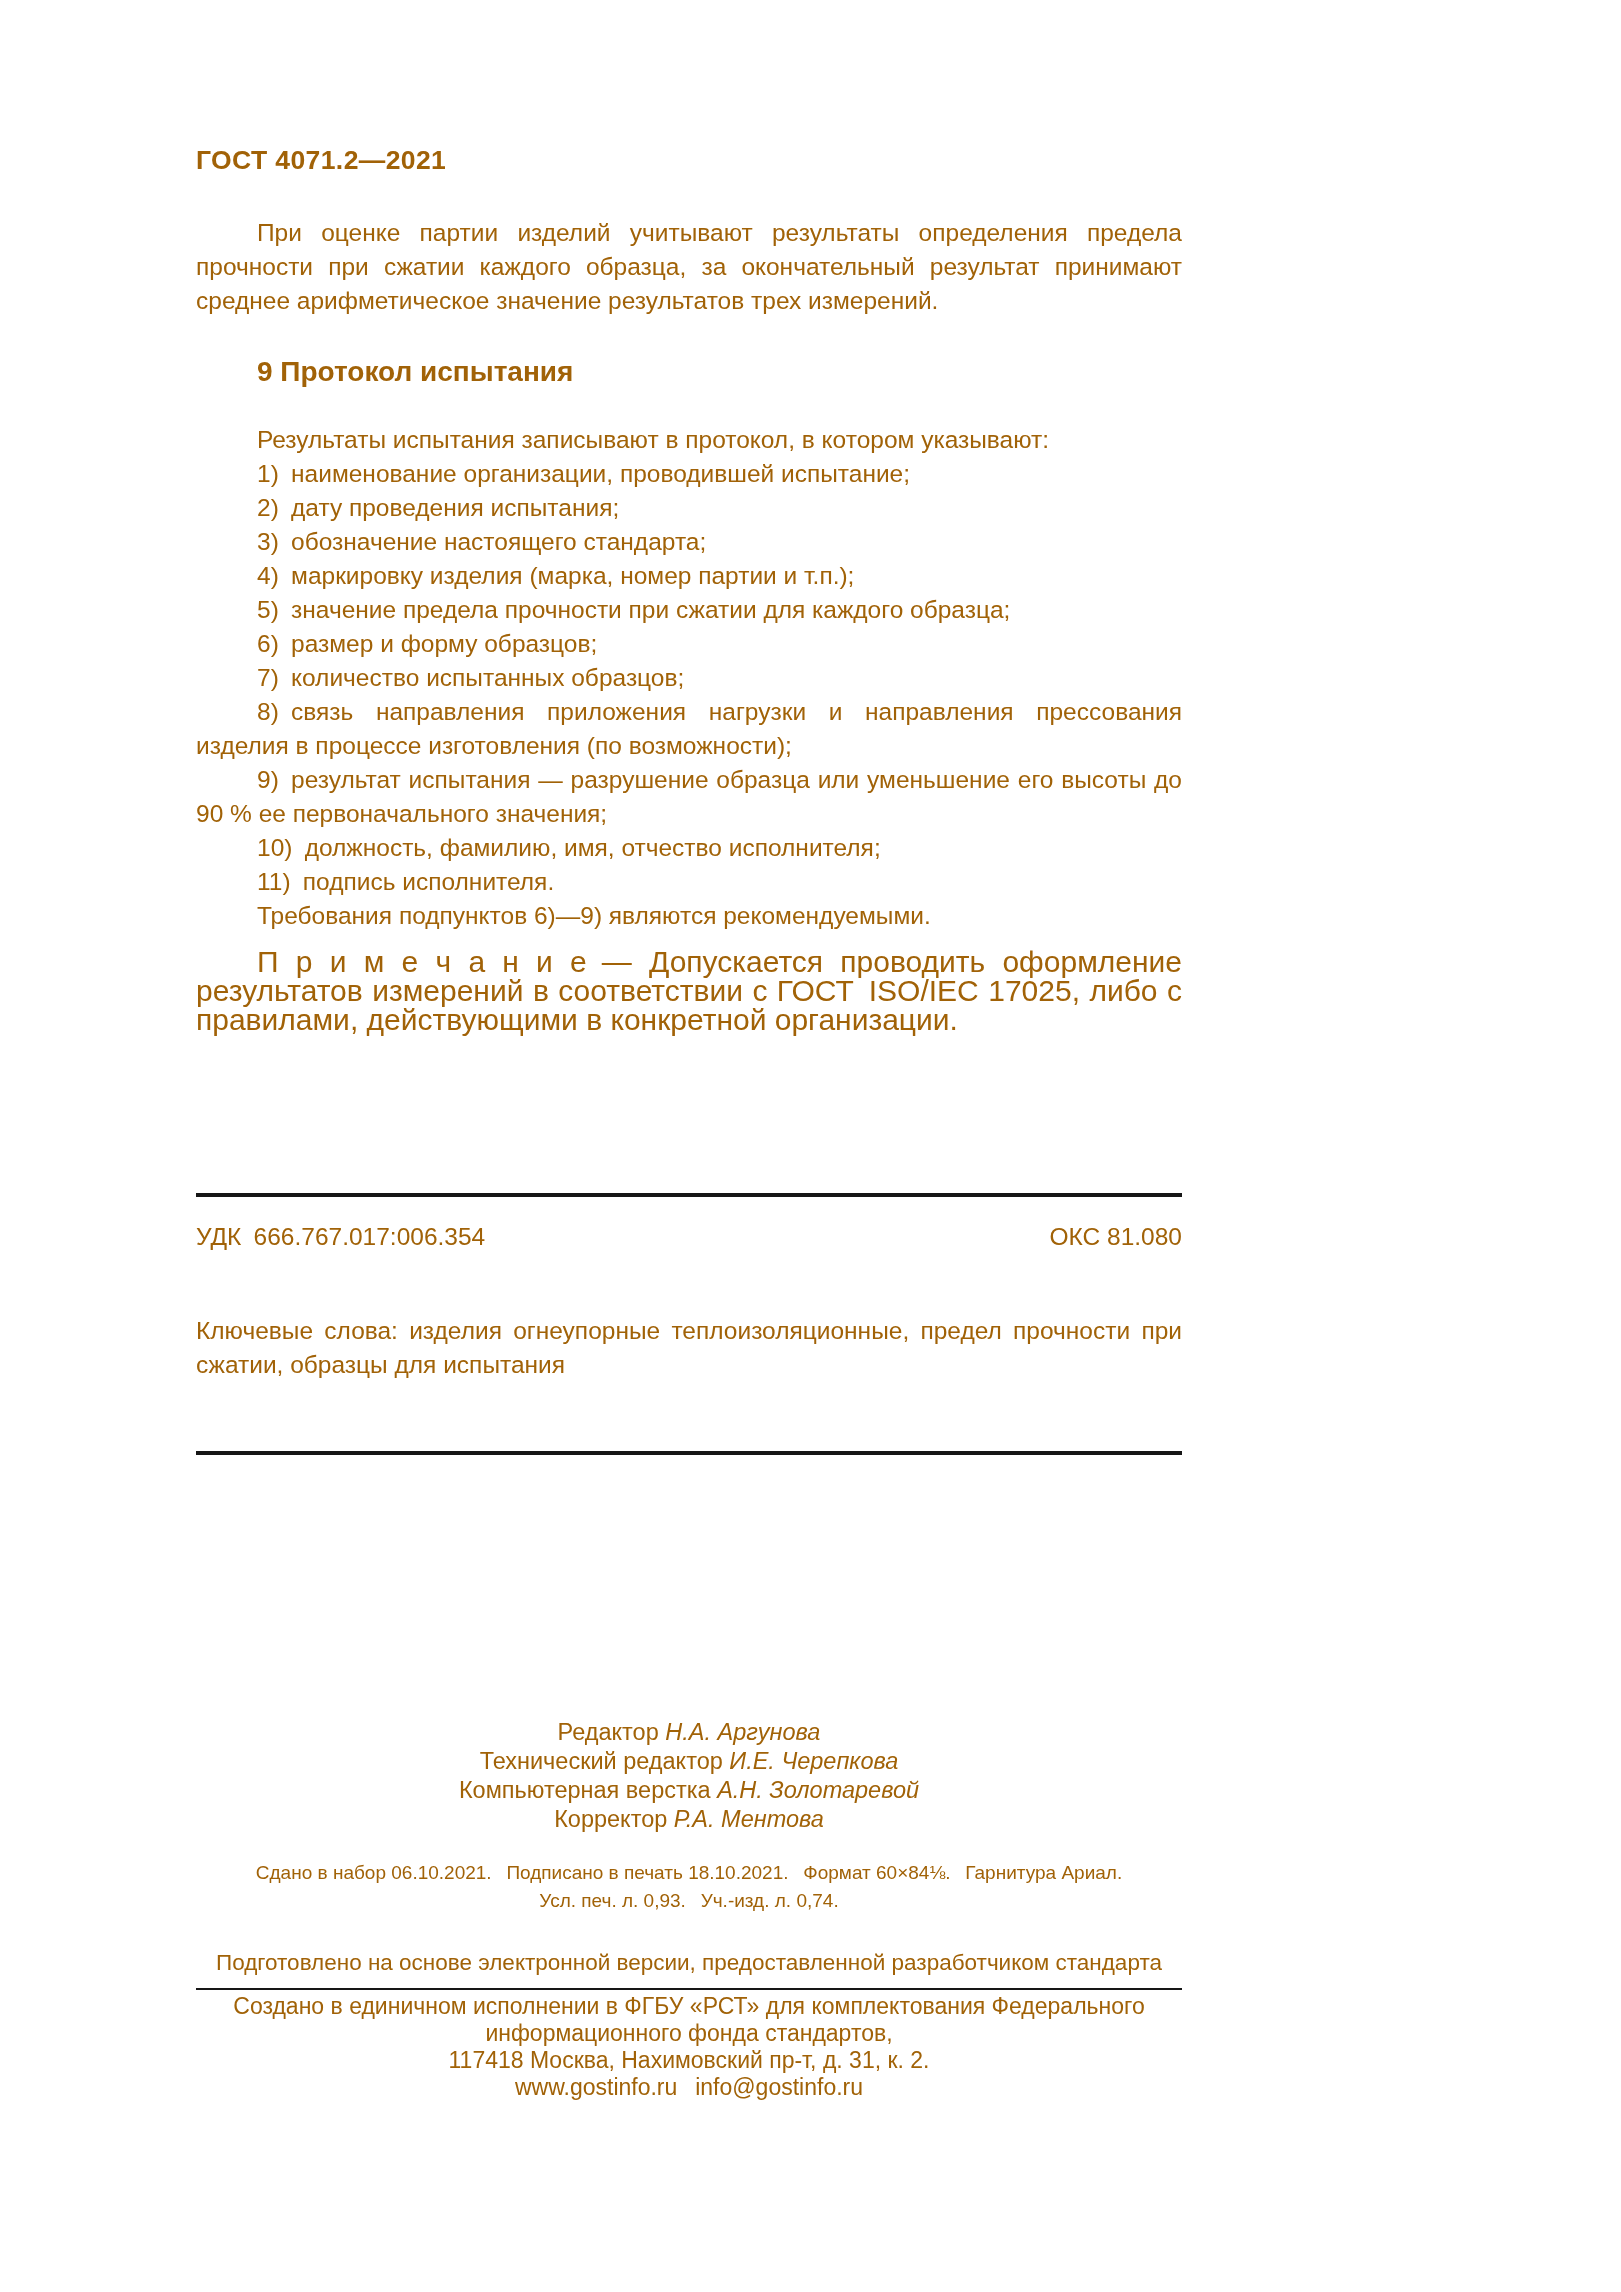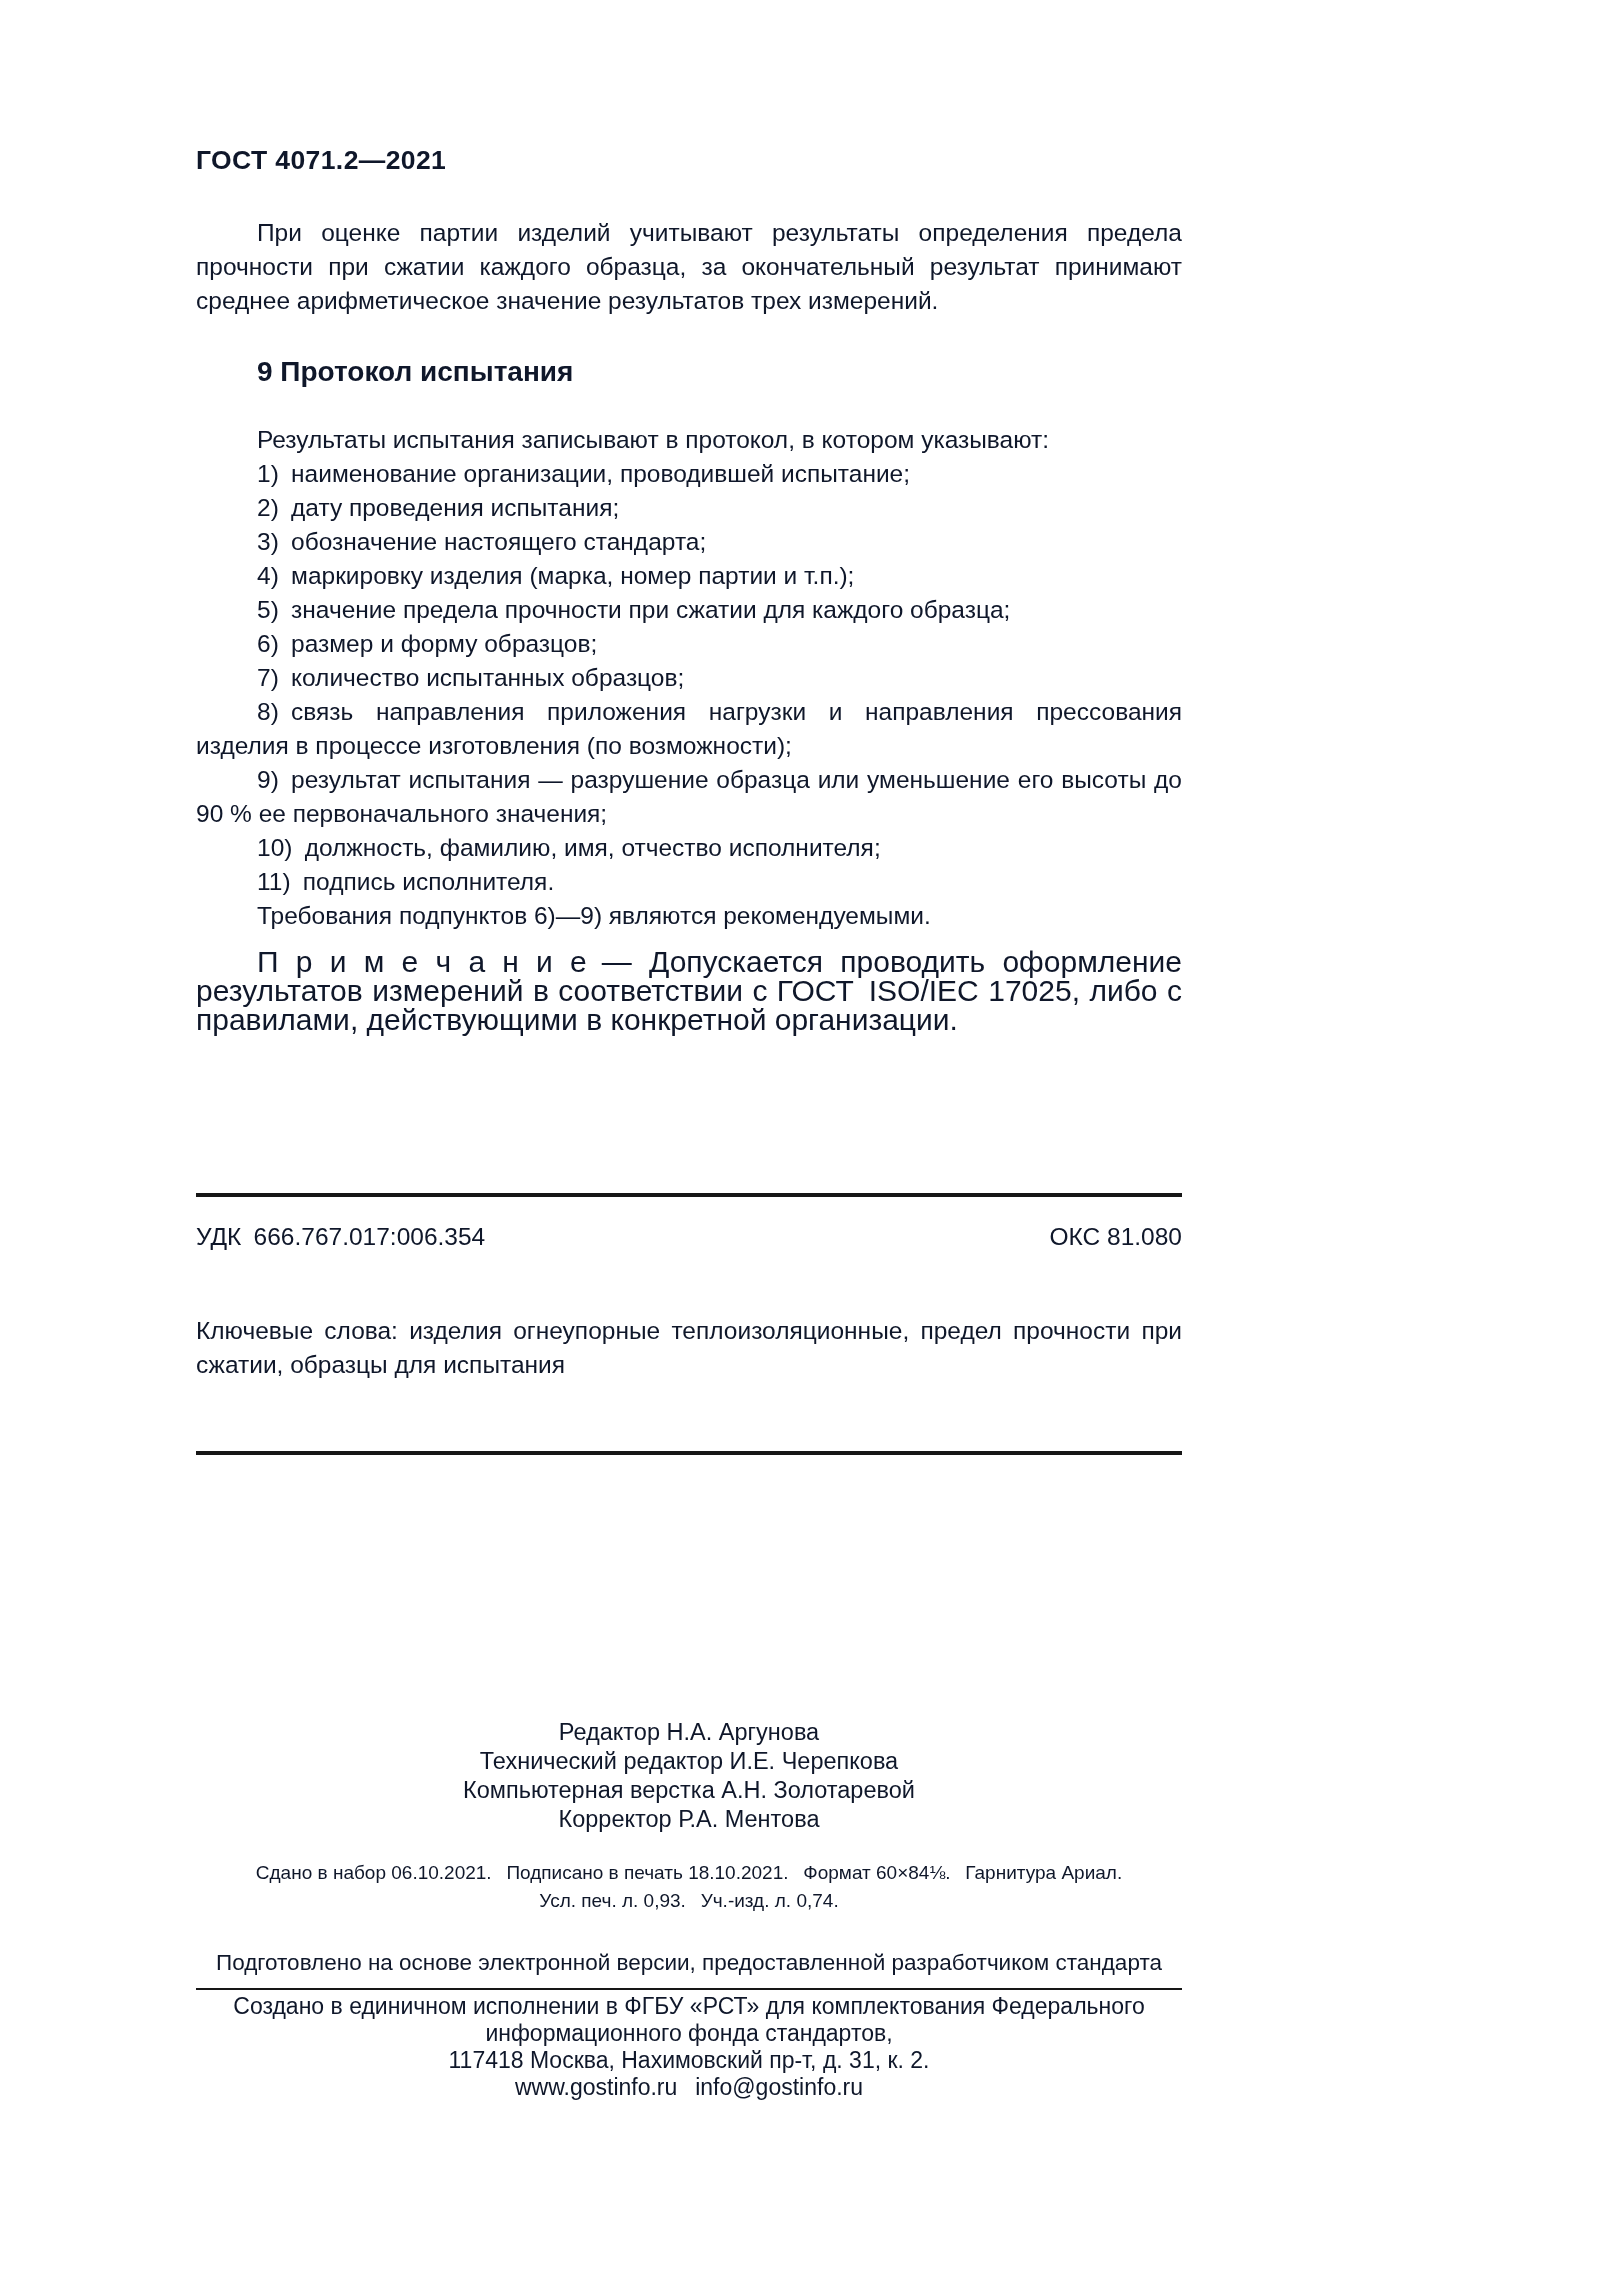--- a/index.html
+++ b/index.html
@@ -4,21 +4,21 @@
 <style>
   * { margin: 0; padding: 0; box-sizing: border-box; }
   html, body { background: #ffffff; }
   .page {
     position: relative;
     width: 1304px;
     height: 2293px;
     background: #ffffff;
     padding: 146px 122px 0 196px;
     font-family: "Liberation Sans", sans-serif;
-    color: #0f172a;
+    color: #a16207;
     overflow: hidden;
   }
   .doc-code {
     font-size: 26.5px;
     font-weight: bold;
     line-height: 29px;
     letter-spacing: 0.4px;
   }
   .body-text {
     font-size: 24.5px;
@@ -57,21 +57,21 @@
     font-size: 24.5px;
     line-height: 34px;
     text-align: justify;
   }
   .credits {
     margin-top: 263px;
     text-align: center;
     font-size: 23.5px;
     line-height: 29px;
   }
-  .credit-name { }
+  .credit-name { font-style: italic; }
   .imprint {
     margin-top: 25.5px;
     text-align: center;
     font-size: 19px;
     line-height: 27.4px;
   }
   .prepared {
     margin-top: 35px;
     text-align: center;
     font-size: 22.5px;

